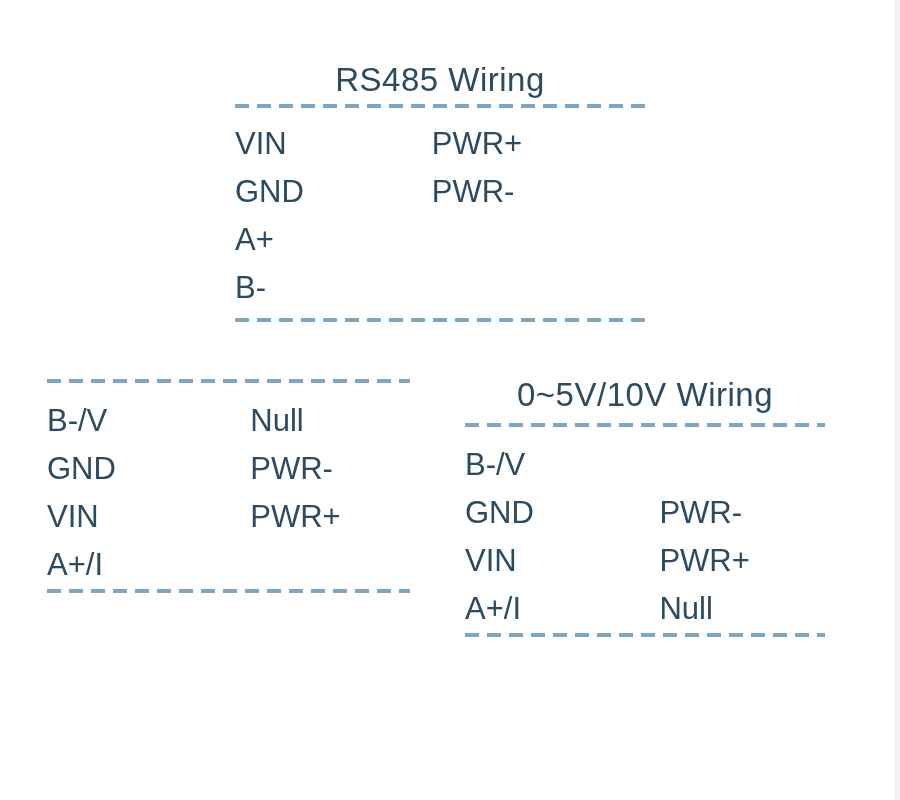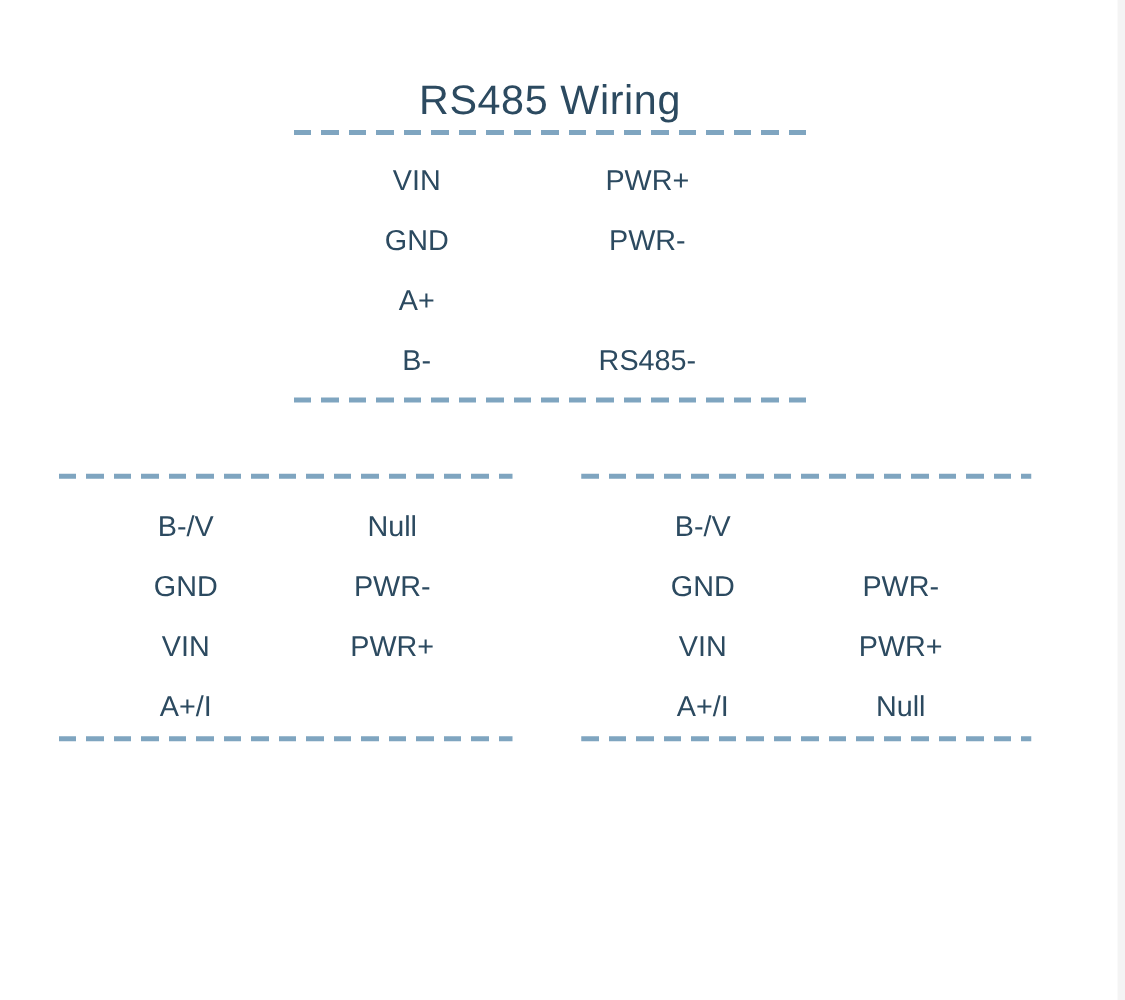--- a/index.html
+++ b/index.html
@@ -35,22 +35,22 @@
     background:repeating-linear-gradient(90deg,var(--dash) 0 14px,transparent 14px 22px);
   }
   .dash.top{margin-top:2px;}
   .rows{display:block;}
   .row{
     display:grid;
     height:48px;
     align-items:center;
   }
   .cell{
-    text-align:center;
-    font-size:23px;
+    text-align:left;
+    font-size:31px;
     line-height:48px;
     white-space:nowrap;
     color:var(--ink);
   }
   
   .t-rs485{left:235px;top:58px;width:410px;}
   .t-rs485 .rows{padding:12px 0 6px 0;}
   .t-rs485 .row{grid-template-columns:48% 42%;}
   
   .t-ma{left:47px;top:373px;width:363px;}
@@ -88,21 +88,20 @@
       </div>
       <div class="row">
         <span class="cell">GND</span>
         <span class="cell">PWR-</span>
       </div>
       <div class="row">
         <span class="cell">A+</span>
       </div>
       <div class="row">
         <span class="cell">B-</span>
-        <span class="cell">RS485-</span>
       </div>
     </div>
     <div class="dash"></div>
   </section>
 
   <section class="wtable t-ma">
     <div class="dash top"></div>
     <div class="rows">
       <div class="row">
         <span class="cell">B-/V</span>
@@ -117,20 +116,21 @@
         <span class="cell">PWR+</span>
       </div>
       <div class="row">
         <span class="cell">A+/I</span>
       </div>
     </div>
     <div class="dash"></div>
   </section>
 
   <section class="wtable t-v">
+    <h2 class="title">0~5V/10V Wiring</h2>
     <div class="dash top"></div>
     <div class="rows">
       <div class="row">
         <span class="cell">B-/V</span>
       </div>
       <div class="row">
         <span class="cell">GND</span>
         <span class="cell">PWR-</span>
       </div>
       <div class="row">

